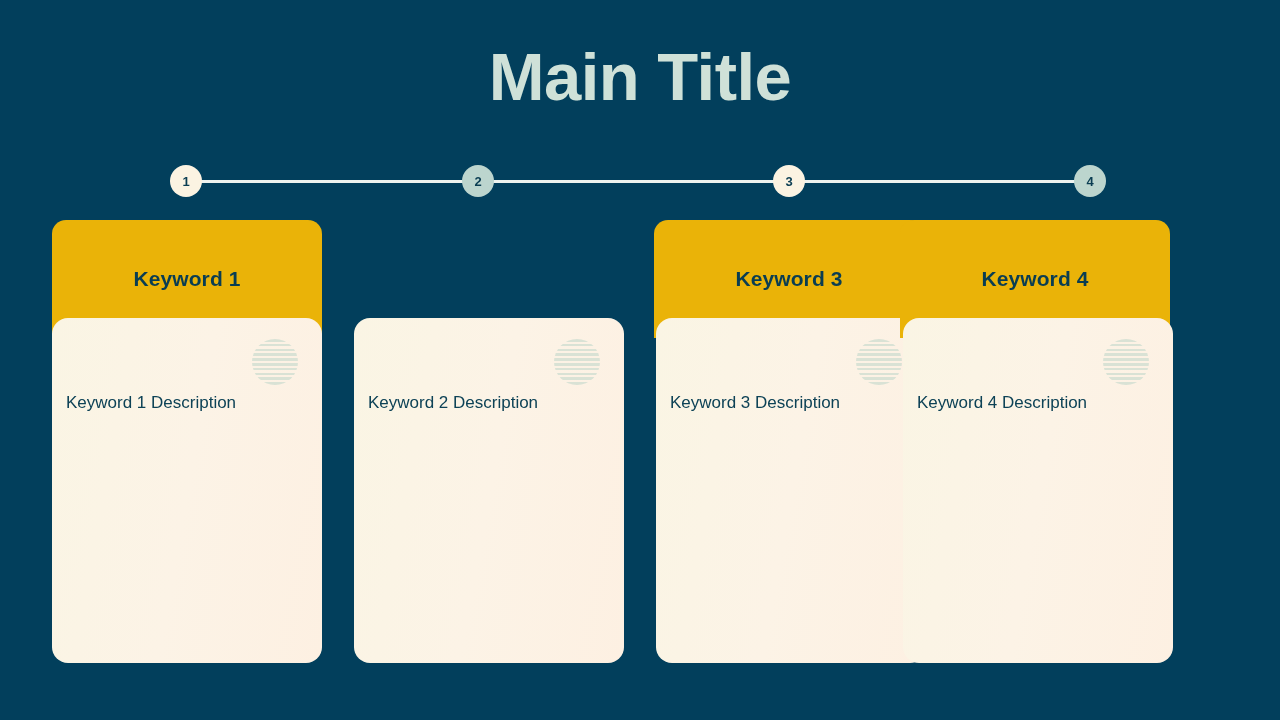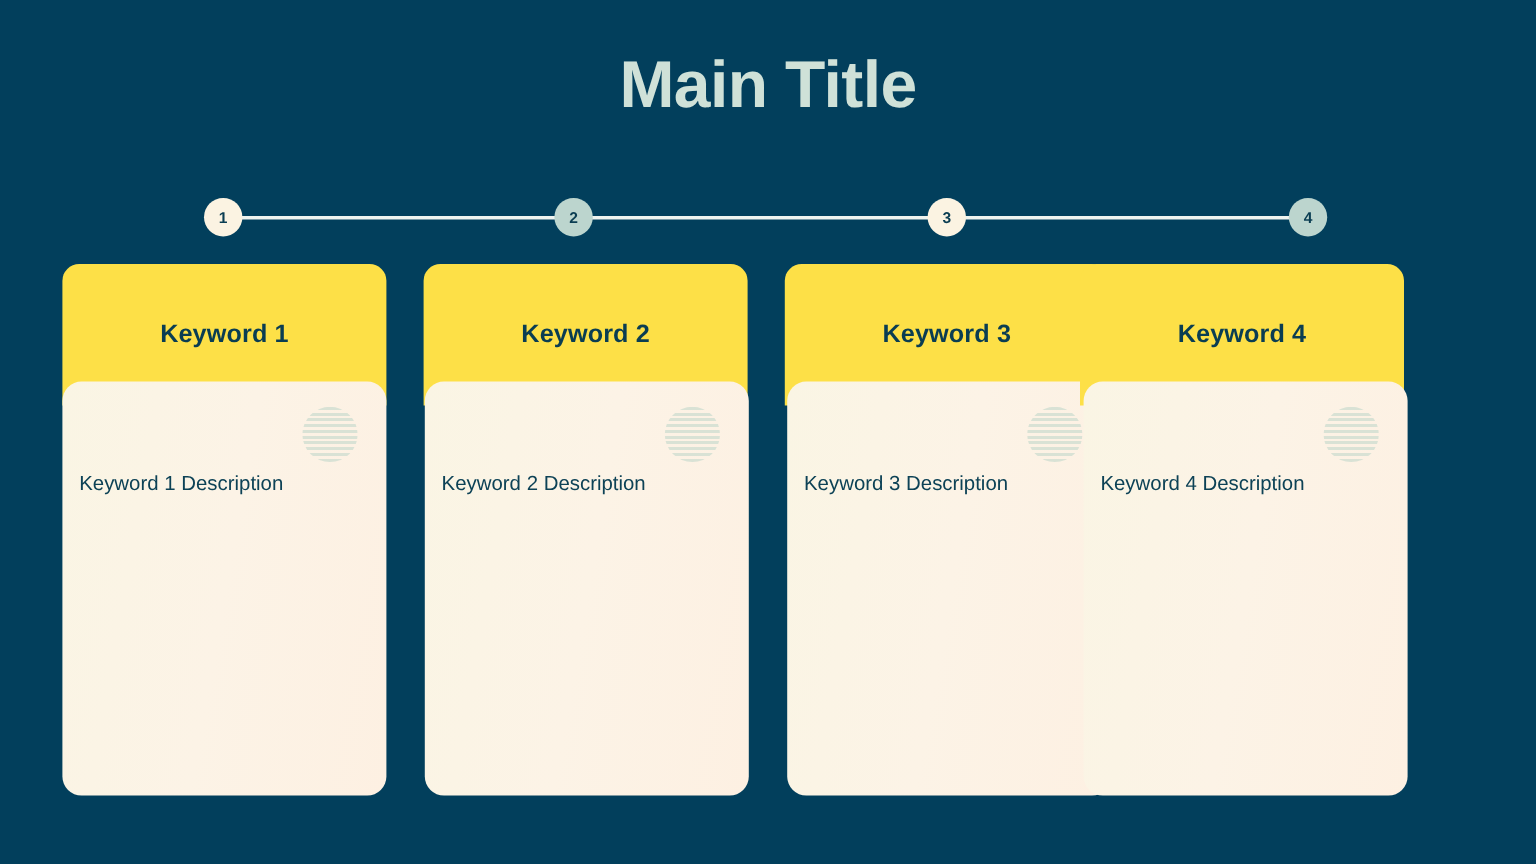--- a/index.html
+++ b/index.html
@@ -16,21 +16,21 @@
     position: relative;
   }
 
   
   .title {
     position: absolute;
     top: 42px;
     left: 0;
     width: 1280px;
     text-align: center;
-    font-size: 55px;
+    font-size: 67px;
     font-weight: 700;
     letter-spacing: -0.5px;
     color: #cfe1d8;
     line-height: 1.05;
   }
 
   
   .timeline {
     position: absolute;
     top: 165px;
@@ -91,21 +91,21 @@
   .card-2 { left: 353px; }
   .card-3 { left: 654px; }
   .card-4 { left: 900px; }
 
   .card-header {
     position: absolute;
     top: 0;
     left: 0;
     width: 270px;
     height: 118px;
-    background: #fde047;
+    background: #eab308;
     border-radius: 14px 14px 0 0;
     display: flex;
     align-items: center;
     justify-content: center;
   }
 
   .card-header-title {
     font-size: 21px;
     font-weight: 700;
     color: #0a3d52;
@@ -189,23 +189,20 @@
     <div class="card-header">
       <span class="card-header-title">Keyword 1</span>
     </div>
     <div class="card-body">
       <div class="deco-circle"></div>
       <div class="card-desc">Keyword 1 Description</div>
     </div>
   </div>
 
   <div class="card card-2">
-    <div class="card-header">
-      <span class="card-header-title">Keyword 2</span>
-    </div>
     <div class="card-body">
       <div class="deco-circle"></div>
       <div class="card-desc">Keyword 2 Description</div>
     </div>
   </div>
 
   <div class="card card-3">
     <div class="card-header">
       <span class="card-header-title">Keyword 3</span>
     </div>

